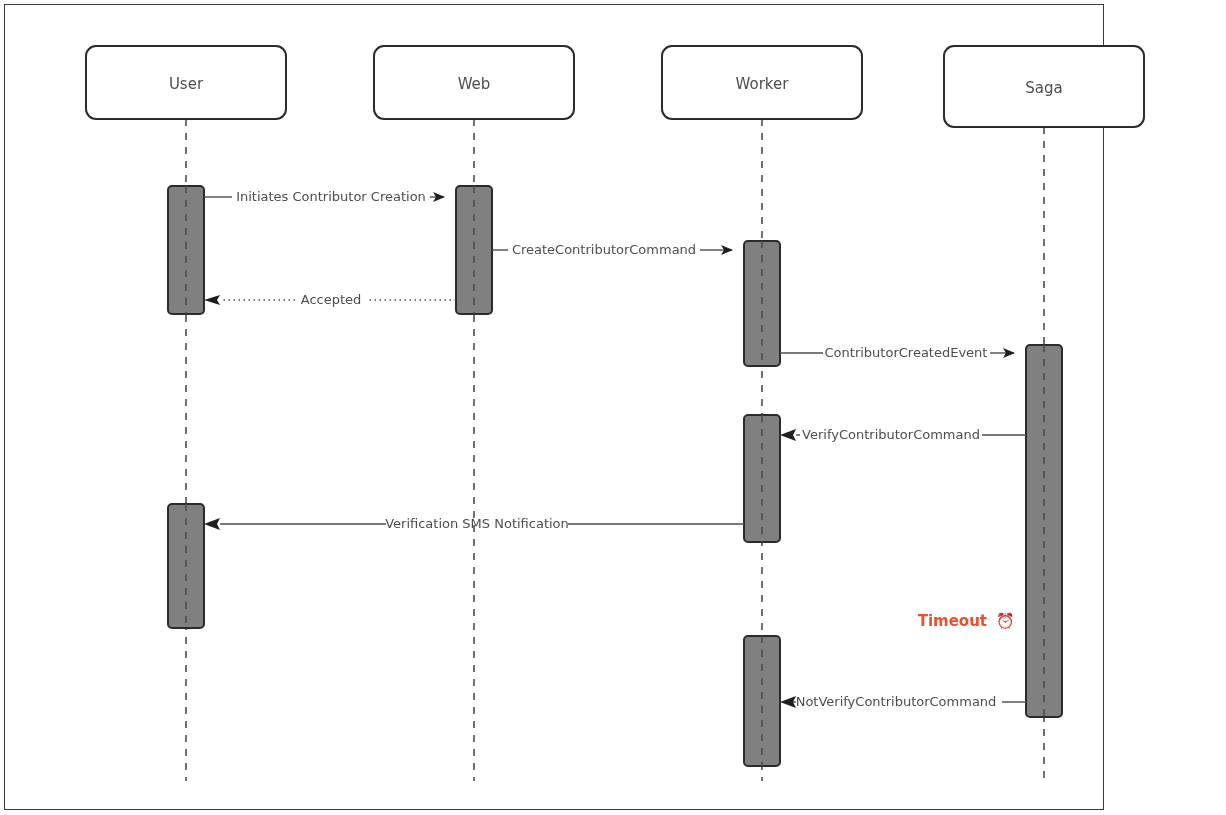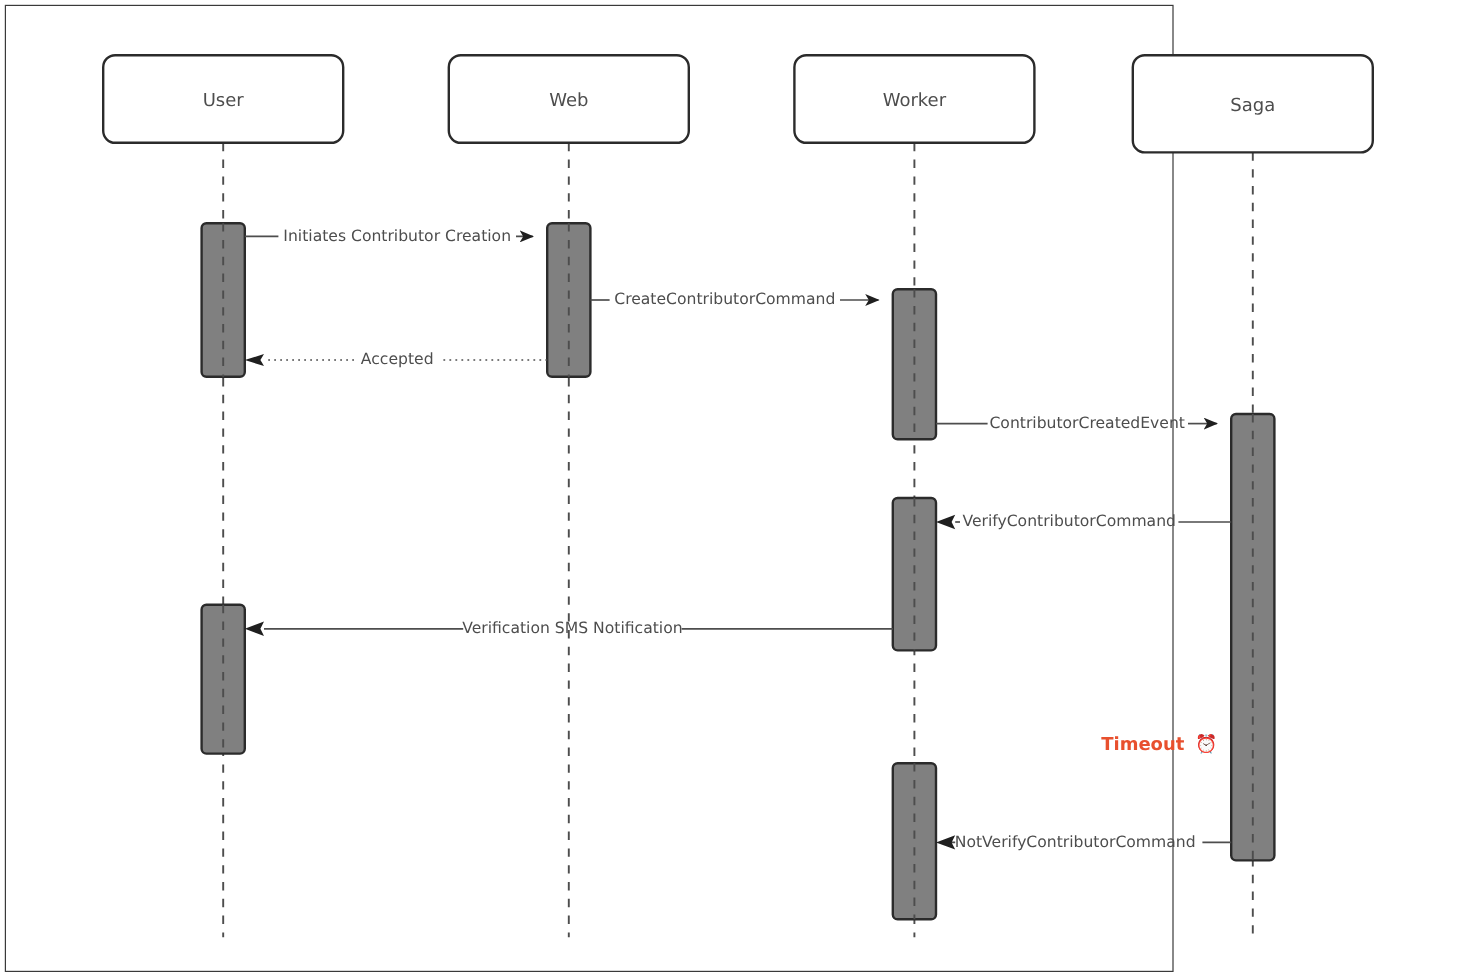--- a/index.html
+++ b/index.html
@@ -10,21 +10,21 @@
   body {
     width: 1226px;
     height: 815px;
     font-family: "DejaVu Sans", sans-serif;
     overflow: hidden;
   }
   #canvas {
     position: absolute;
     left: 4px;
     top: 4px;
-    width: 974px;
+    width: 1100px;
     height: 806px;
     background: #ffffff;
     border: 1px solid #3a3a3a;
     box-sizing: border-box;
   }
   .diagram {
     position: absolute;
     left: 0;
     top: 0;
     width: 1214px;

